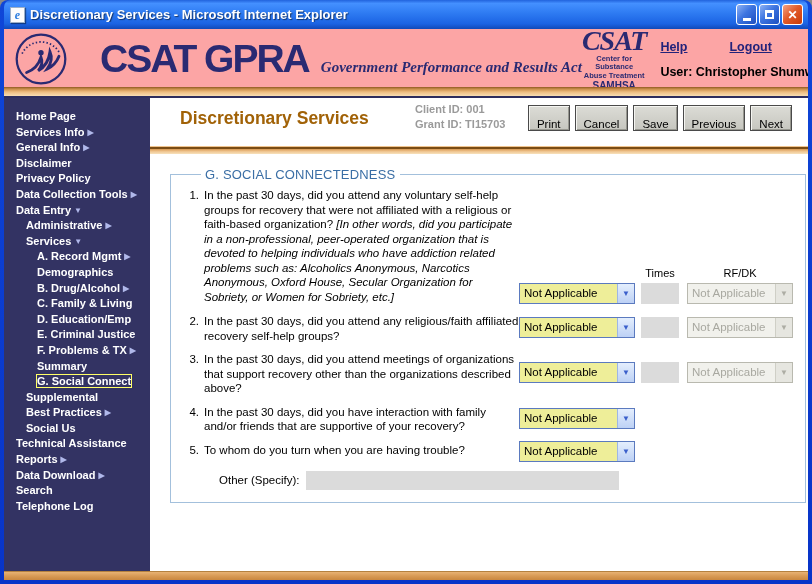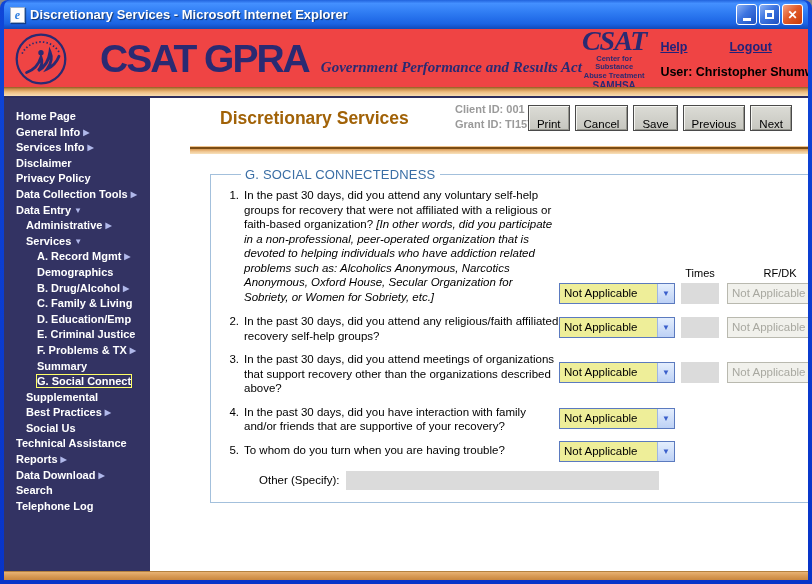--- a/index.html
+++ b/index.html
@@ -21,21 +21,21 @@
   .win-btn { width:21px; height:21px; border-radius:3px; border:1px solid #fff; margin-left:2px;
              display:flex; align-items:center; justify-content:center; cursor:pointer; }
   .win-btn.min, .win-btn.max { background:linear-gradient(135deg,#8db2f5 0%,#3d74e0 45%,#1d4fc0 100%); }
   .win-btn.close { background:linear-gradient(135deg,#f3a283 0%,#e25b2a 45%,#c93a08 100%); color:#fff;
                    font-size:12px; font-weight:bold; }
   .min-glyph { width:8px; height:3px; background:#fff; margin-top:9px; }
   .max-glyph { width:9px; height:9px; border:2px solid #fff; border-top-width:3px; }
 
   
   .inner { background:#fff; flex:1; display:flex; flex-direction:column; overflow:hidden; }
-  .appheader { height:58px; flex:0 0 58px; display:flex; align-items:center; padding:2px 10px 0 10px; background:#ef4444; }
+  .appheader { height:58px; flex:0 0 58px; display:flex; align-items:center; padding:2px 10px 0 10px; background:#fca5a5; }
   .hhs-logo { width:54px; height:54px; flex:0 0 54px; }
   .brand { margin-left:32px; display:flex; align-items:baseline; white-space:nowrap; }
   .brand-main { font-size:39px; font-weight:bold; color:#2a2a72; letter-spacing:-2px; }
   .brand-tag { font-family:"Liberation Serif",serif; font-style:italic; font-weight:bold;
                font-size:15px; color:#2a2a72; margin-left:12px; }
   .csat-logo { margin-left:auto; width:100px; text-align:center; color:#2a2a72; line-height:1.1; cursor:default; }
   .csat-acro { font-family:"Liberation Serif",serif; font-style:italic; font-weight:bold; font-size:28px;
                letter-spacing:-1px; line-height:1; }
   .csat-sub { font-size:7.5px; font-weight:bold; }
   .csat-samhsa { font-size:10px; font-weight:bold; }
@@ -45,21 +45,21 @@
   .hdr-link + .hdr-link { margin-left:42px; }
   .user-label { margin-top:11px; font-weight:bold; font-size:12.5px; color:#000; white-space:nowrap; }
 
   .orange-bar { flex:0 0 11px; height:11px;
                 background:linear-gradient(180deg,#8f5a22 0%,#c98c48 22%,#eebd80 55%,#f8deb4 100%);
                 border-bottom:2px solid #2e2e5e; }
   .orange-bar.bottom { flex:0 0 9px; height:9px; border-bottom:none; border-top:1px solid #b5813f;
                 background:linear-gradient(180deg,#e8b273 0%,#d89a55 50%,#c98740 100%); }
 
   
-  .content-row { flex:1; display:flex; overflow:hidden; background:#fff;gap:40px; }
+  .content-row { flex:1; display:flex; overflow:hidden; background:#fff; }
   .sidebar { width:146px; flex:0 0 146px; background:#333363; padding-top:11px; }
   .sb-item { color:#fff; font-size:11px; font-weight:bold; line-height:14.6px; padding-left:12px;
              white-space:nowrap; cursor:pointer; }
   .sb-item.lvl1 { padding-left:22px; }
   .sb-item.lvl2 { padding-left:33px; }
   .sb-arrow { color:#b0b8ea; font-size:8px; margin-left:3px; vertical-align:1px; }
   .sb-label.selected { outline:1px solid #ffff66; outline-offset:0px; }
 
   .main { flex:1; background:#fff; position:relative; overflow:hidden; }
   .page-header { position:relative; height:46px; }
@@ -157,22 +157,22 @@
         <div class="user-label">User: Christopher Shumway</div>
       </div>
     </div>
 
     <div class="orange-bar"></div>
 
     <div class="content-row">
 
       <div class="sidebar">
         <div class="sb-item lvl0"><span class="sb-label">Home Page</span><span class="sb-arrow"></span></div>
+        <div class="sb-item lvl0"><span class="sb-label">Services Info</span><span class="sb-arrow">▶</span></div>
         <div class="sb-item lvl0"><span class="sb-label">General Info</span><span class="sb-arrow">▶</span></div>
-        <div class="sb-item lvl0"><span class="sb-label">Services Info</span><span class="sb-arrow">▶</span></div>
         <div class="sb-item lvl0"><span class="sb-label">Disclaimer</span><span class="sb-arrow"></span></div>
         <div class="sb-item lvl0"><span class="sb-label">Privacy Policy</span><span class="sb-arrow"></span></div>
         <div class="sb-item lvl0"><span class="sb-label">Data Collection Tools</span><span class="sb-arrow">▶</span></div>
         <div class="sb-item lvl0"><span class="sb-label">Data Entry</span><span class="sb-arrow">▼</span></div>
         <div class="sb-item lvl1"><span class="sb-label">Administrative</span><span class="sb-arrow">▶</span></div>
         <div class="sb-item lvl1"><span class="sb-label">Services</span><span class="sb-arrow">▼</span></div>
         <div class="sb-item lvl2"><span class="sb-label">A. Record Mgmt</span><span class="sb-arrow">▶</span></div>
         <div class="sb-item lvl2"><span class="sb-label">Demographics</span><span class="sb-arrow"></span></div>
         <div class="sb-item lvl2"><span class="sb-label">B. Drug/Alcohol</span><span class="sb-arrow">▶</span></div>
         <div class="sb-item lvl2"><span class="sb-label">C. Family &amp; Living</span><span class="sb-arrow"></span></div>

